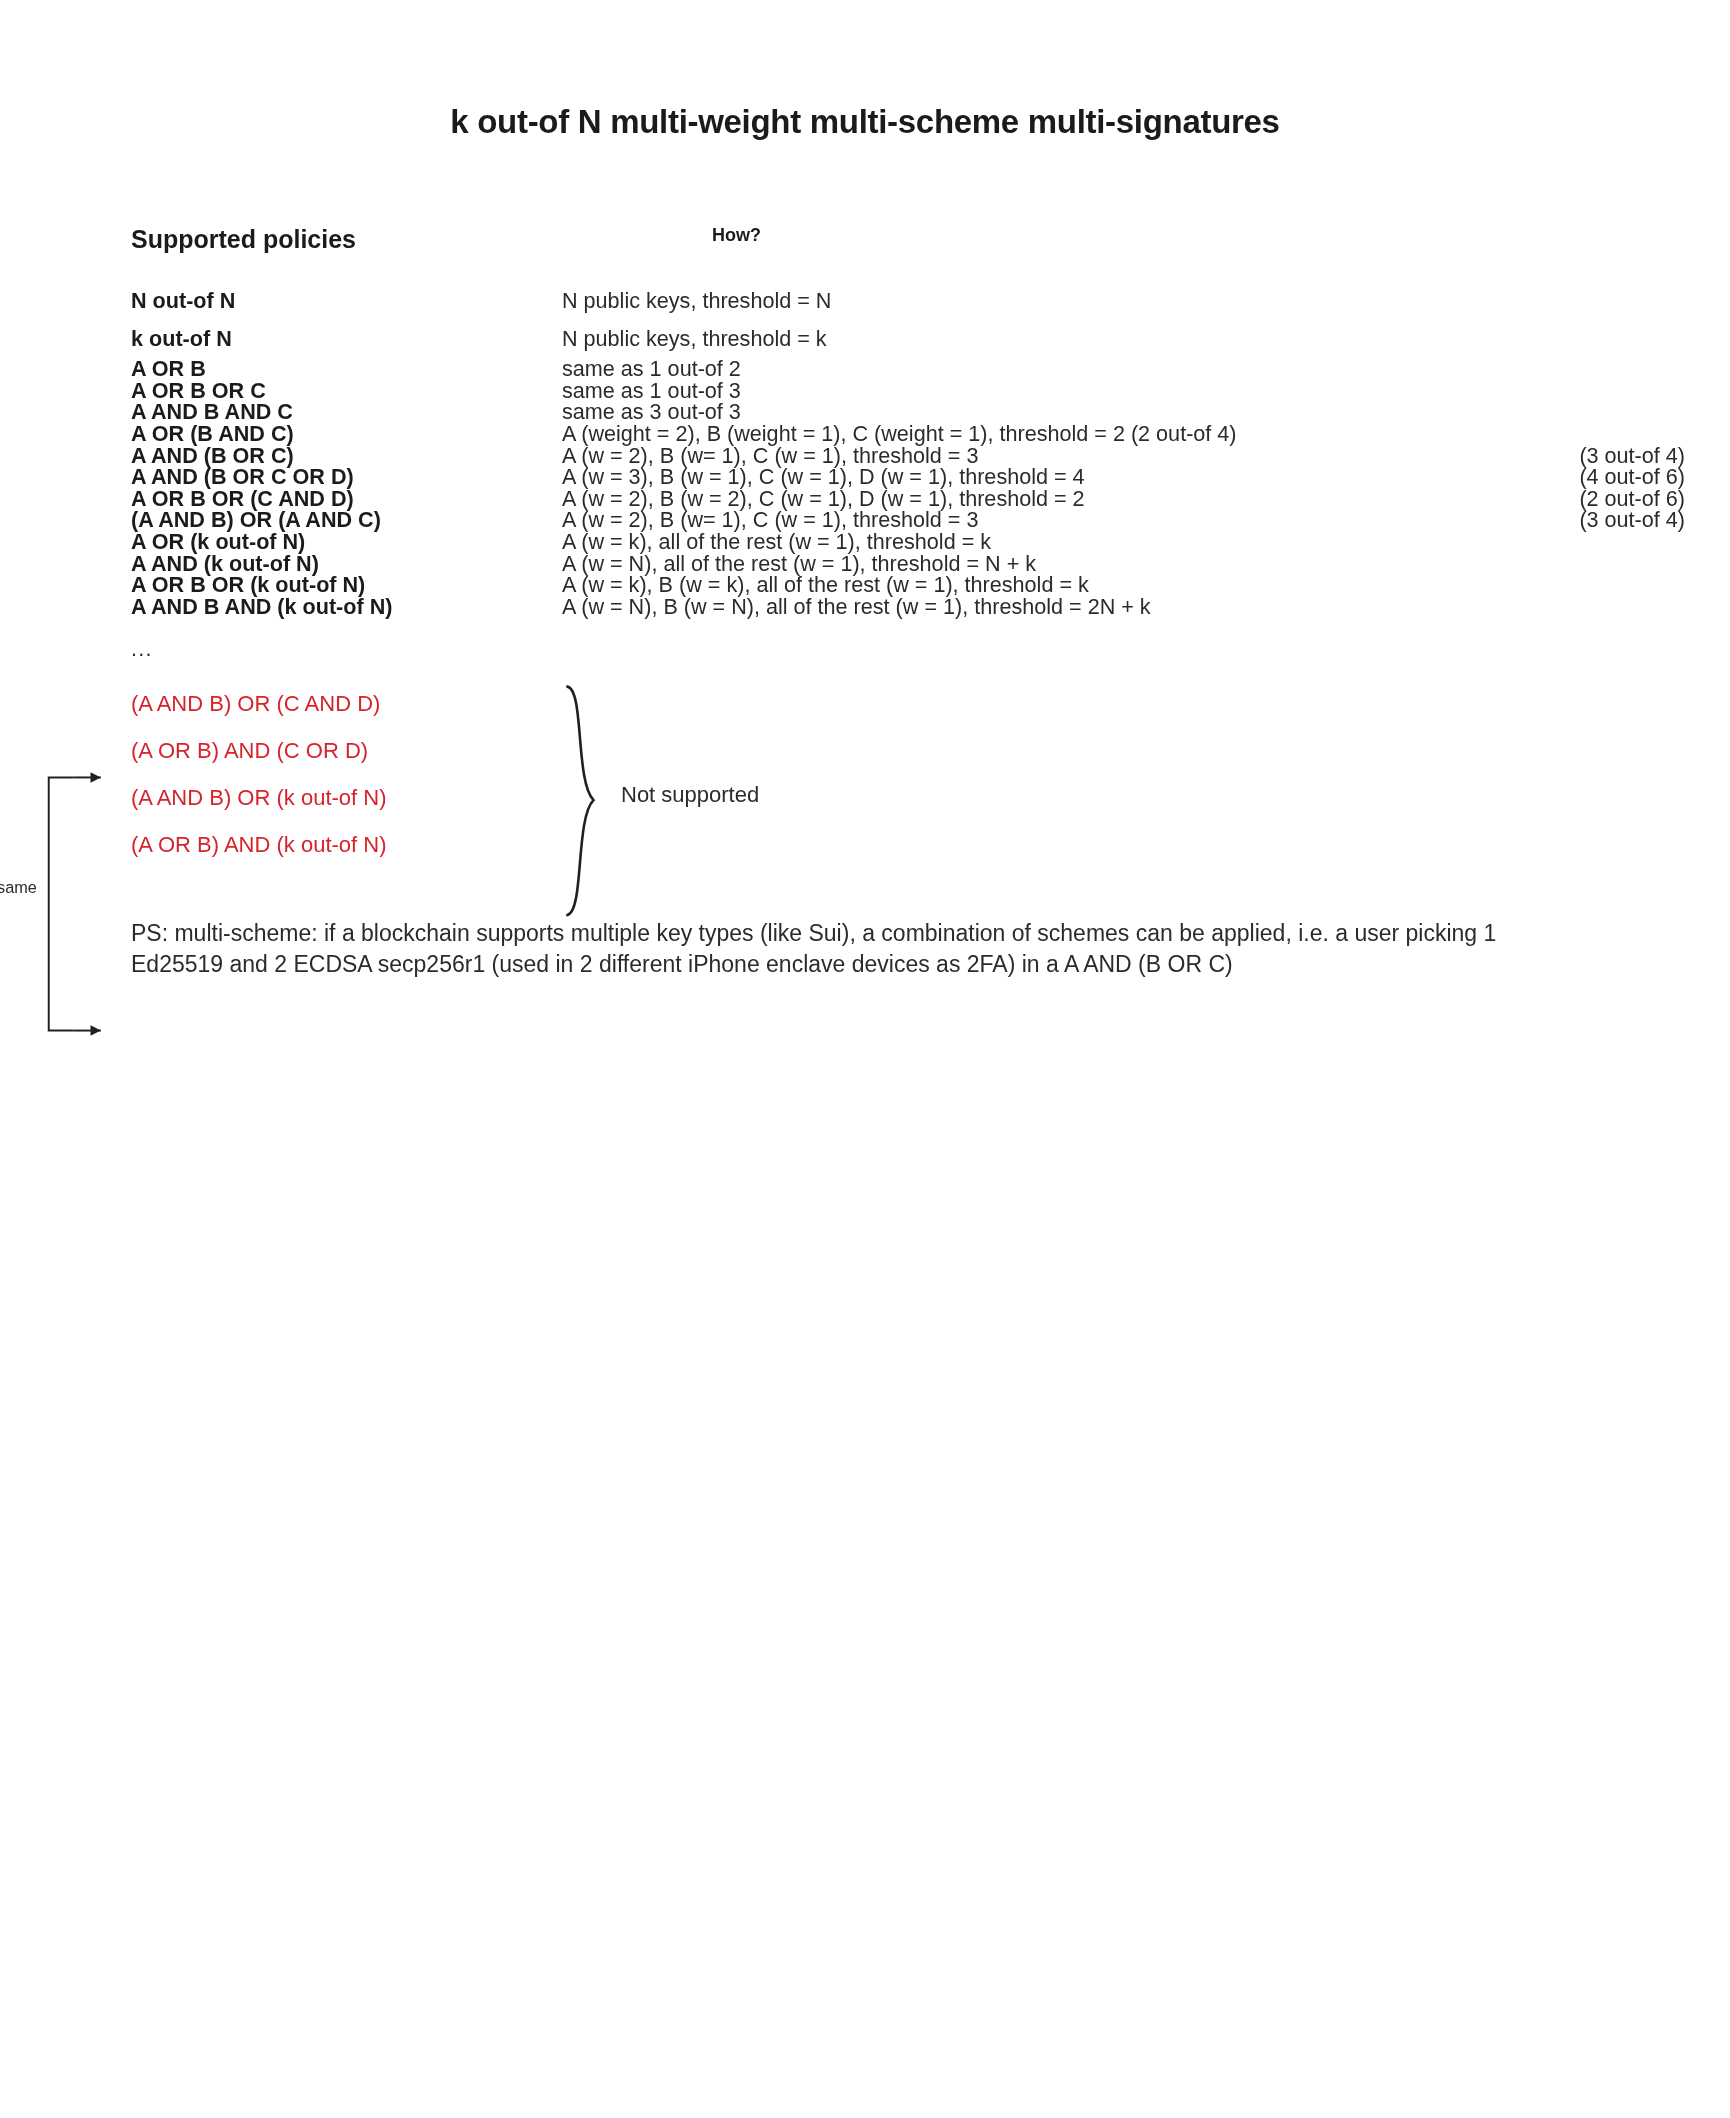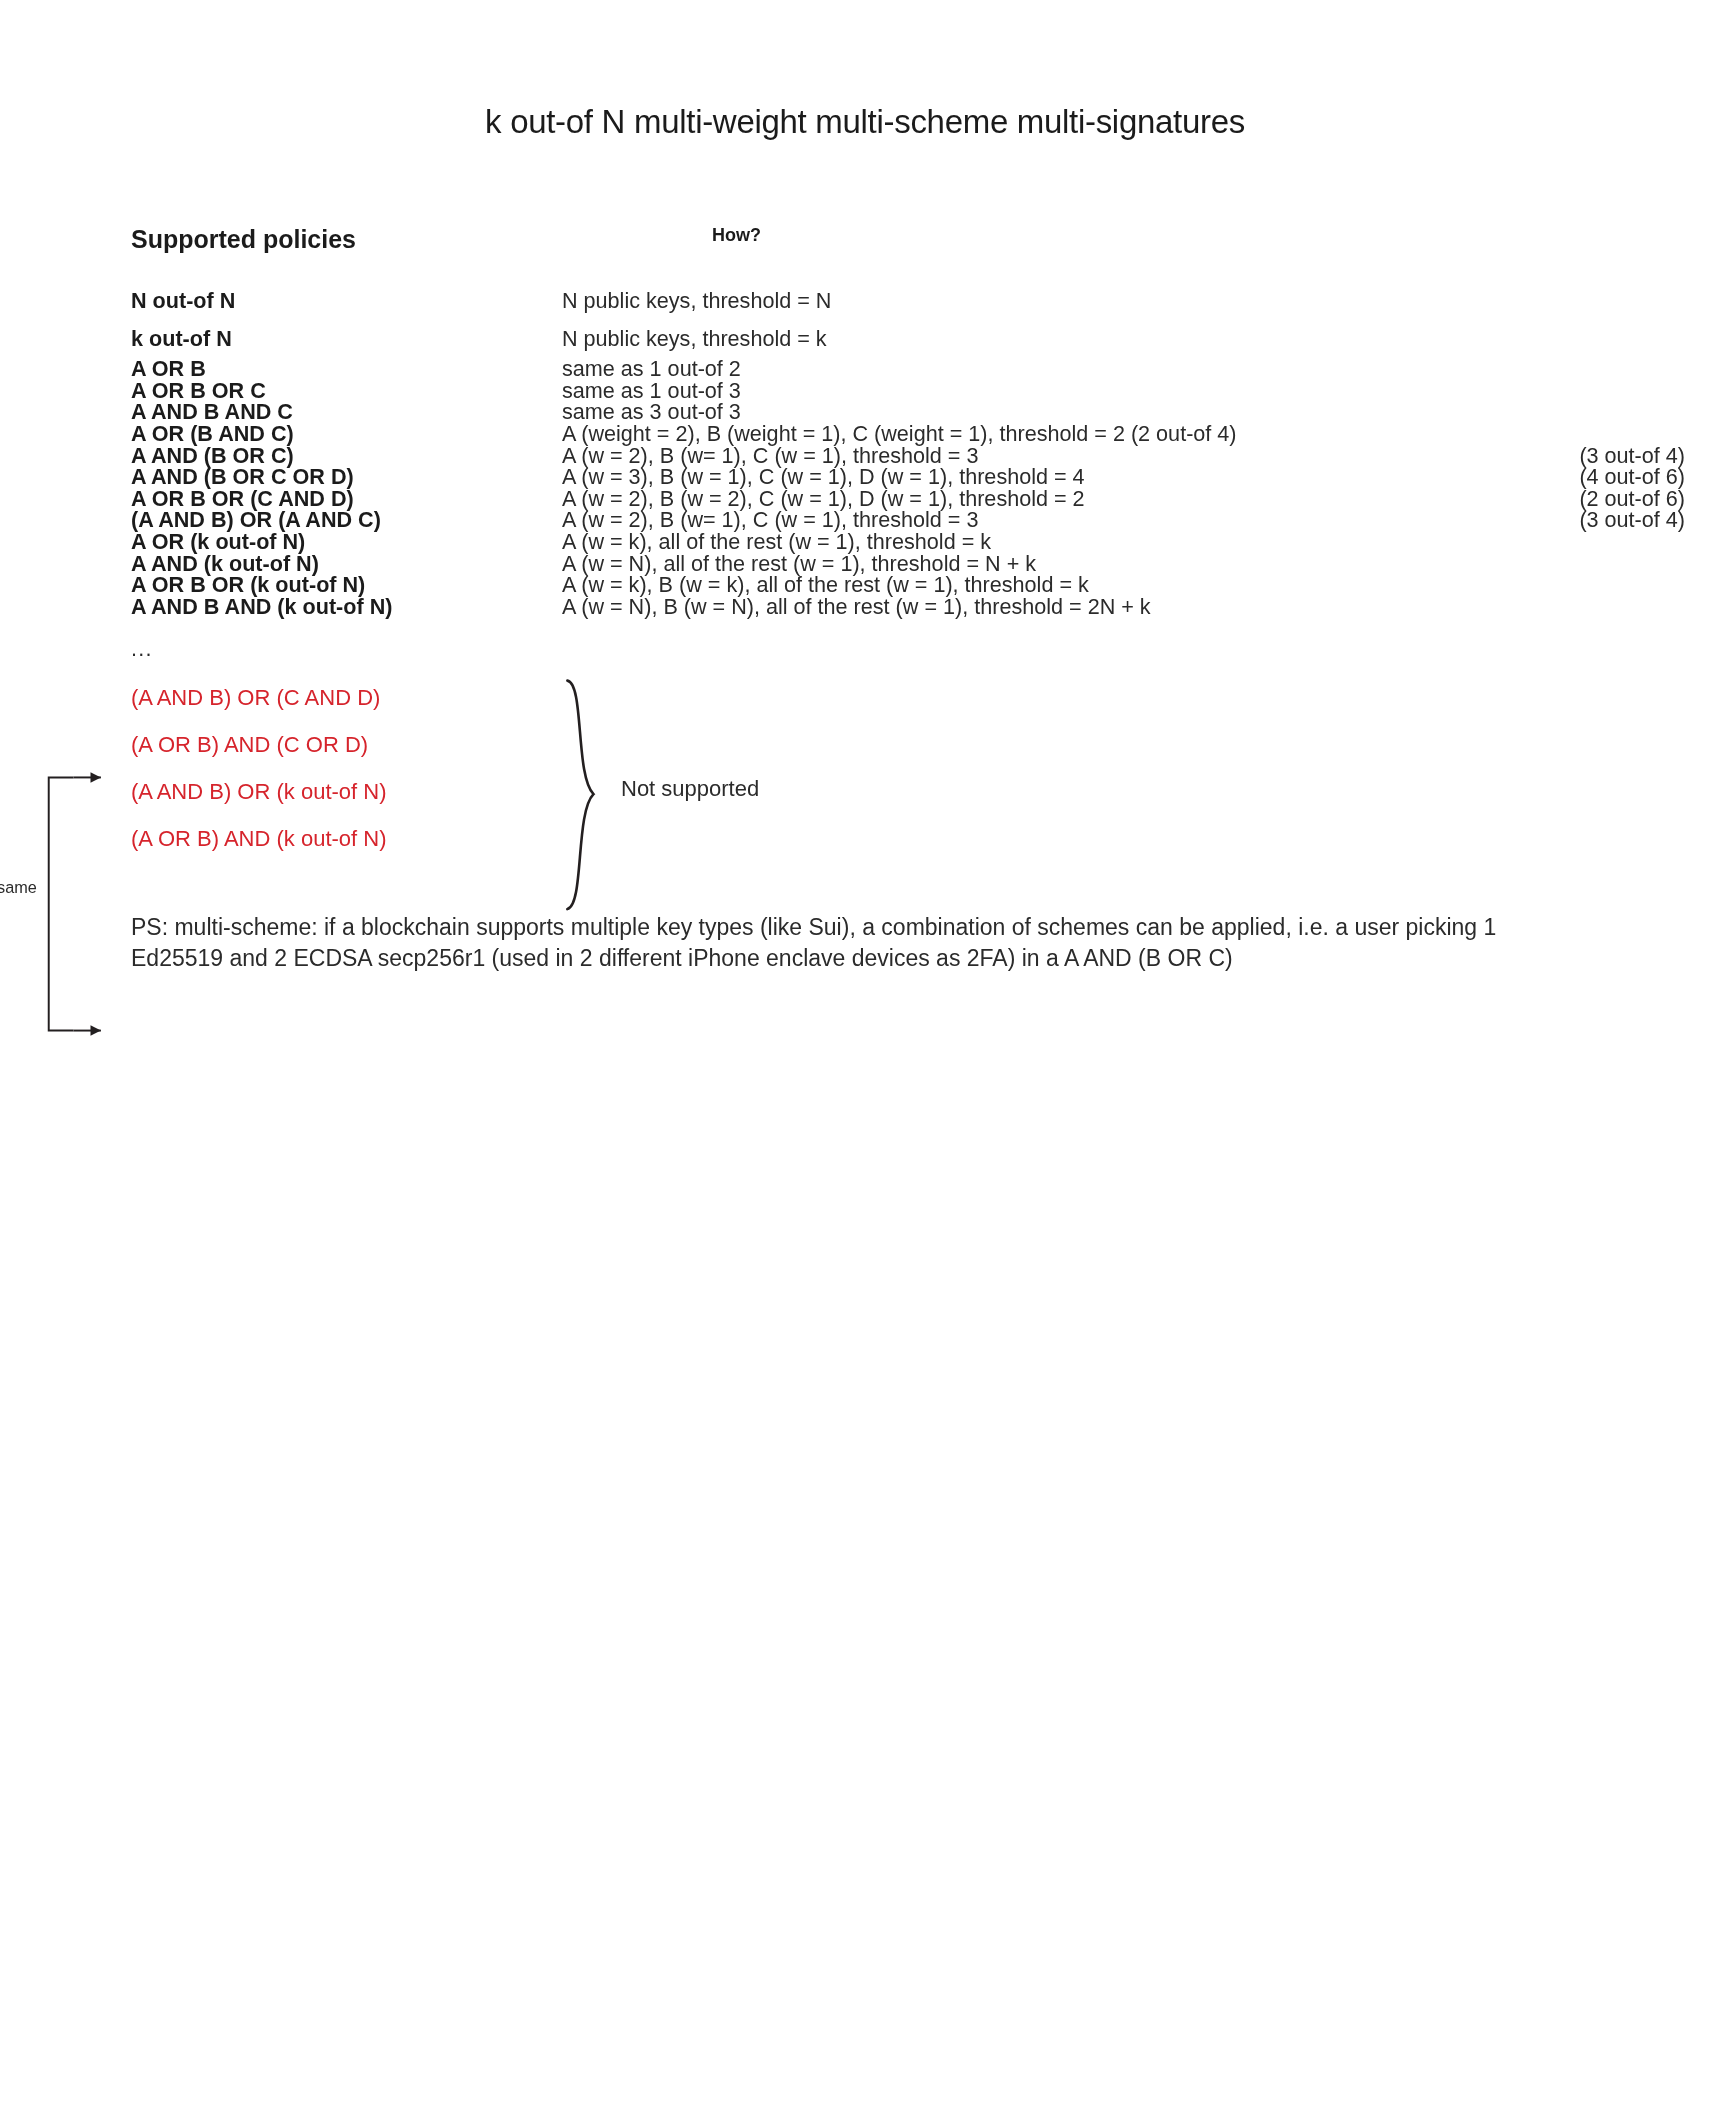--- a/index.html
+++ b/index.html
@@ -18,21 +18,21 @@
   }
   .page {
     position: relative;
     width: 1730px;
     height: 2119px;
     padding: 0;
   }
   #title {
     text-align: center;
     font-size: 33px;
-    font-weight: normal;
+    font-weight: bold;
     letter-spacing: -0.3px;
     color: #1b1b1b;
     margin: 0;
     padding-top: 103px;
   }
   .content {
     position: relative;
     margin-left: 131px;
     margin-top: 84px;
     width: 1554px;
@@ -103,21 +103,21 @@
     letter-spacing: 1.3px;
   }
   .warn {
     color: #d6242c;
     font-size: 22px;
     margin-top: 46px;
     margin-bottom: 0;
   }
   .notsupported-block {
     position: relative;
-    margin-top: 23px;
+    margin-top: 29px;
     width: 914px;
   }
   .ns-list {
     display: flex;
     flex-direction: column;
     gap: 21px;
     width: 431px;
   }
   .ns-item {
     color: #d6242c;

